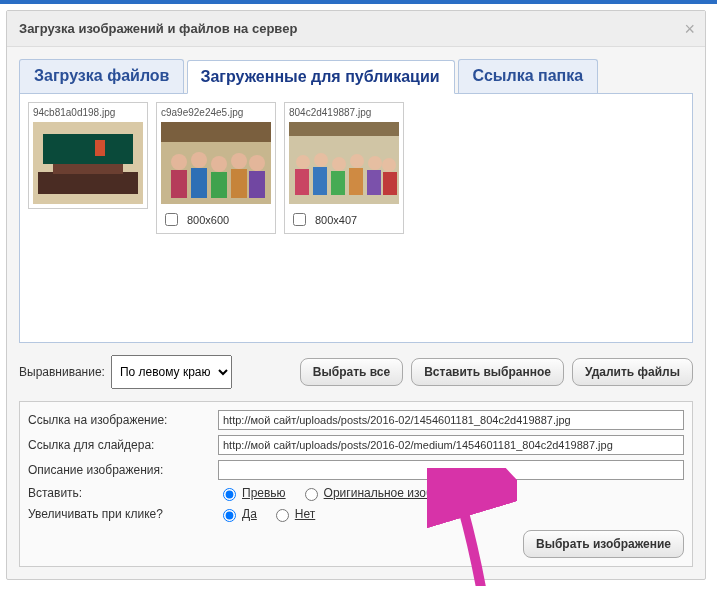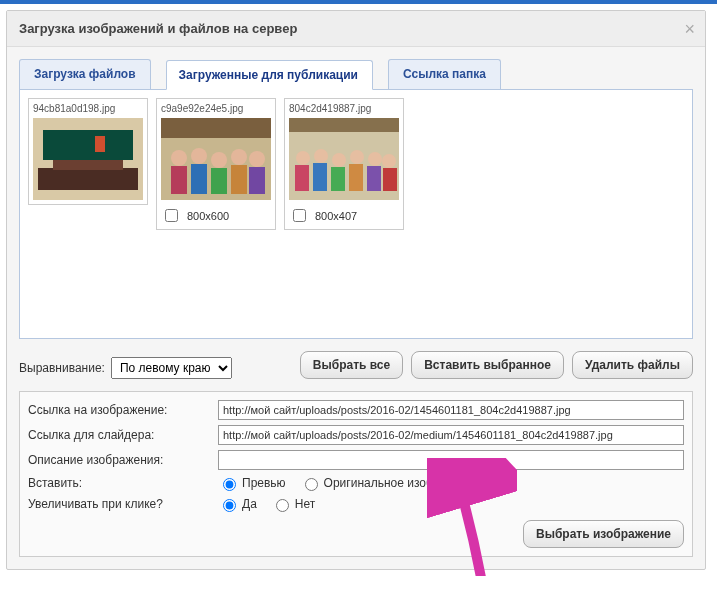--- a/index.html
+++ b/index.html
@@ -38,27 +38,27 @@
   .dlg-body { padding: 12px; }
   .tabs {
     display: flex;
     border-bottom: 1px solid #b5c7e0;
     margin-bottom: -1px;
   }
   .tab {
     padding: 7px 14px;
     border: 1px solid #b5c7e0;
     border-bottom: none;
-    margin-right: 15px;
+    margin-right: 3px;
     background: #e8eef8;
     color: #2a4f97;
     font-weight: bold;
     border-radius: 3px 3px 0 0;
     cursor: pointer;
-    font-size: 12px;
+    font-size: 16px;
   }
   .tab.active {
     background: #fff;
     color: #1a3a87;
     position: relative;
     top: 1px;
     border-bottom: 1px solid #fff;
     padding-left: 12px;
   }
   .tab-content {
@@ -86,29 +86,29 @@
   }
   .thumb-foot {
     margin-top: 6px;
     font-size: 11px;
     display: flex;
     align-items: center;
     gap: 6px;
   }
   .row {
     display: flex;
-    align-items: flex-end;
+    align-items: center;
     justify-content: space-between;
     margin-top: 12px;
     gap: 20px;
   }
   .row-left { display: flex; align-items: center; gap: 6px; }
   select {
     font-size: 12px;
-    padding: 2px 4px;
+    padding: 8px 4px;
   }
   .btn {
     border: 1px solid #aaa;
     background: linear-gradient(#fdfdfd,#e5e5e5);
     padding: 6px 12px;
     font-weight: bold;
     font-size: 12px;
     color: #333;
     cursor: pointer;
     border-radius: 8px;
@@ -135,21 +135,21 @@
   .finput {
     flex: 1;
     font-size: 11px;
     padding: 2px 4px;
     border: 1px solid #999;
     background: #fff;
     color: #333;
     height: 20px;
   }
   .radios { display: flex; align-items: center; gap: 14px; font-size: 12px; }
-  .radios label { display: flex; align-items: center; gap: 3px; }
+  .radios label { display: flex; align-items: center; gap: 3px; text-decoration: underline; }
   .panel-footer {
     display: flex;
     justify-content: flex-end;
     margin-top: 8px;
   }
   .arrow {
     position: absolute;
     pointer-events: none;
     bottom: -32px;
     right: 175px;

